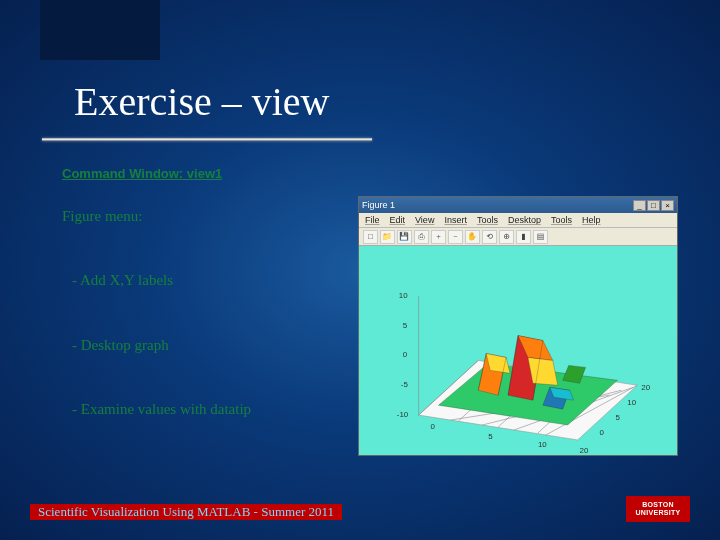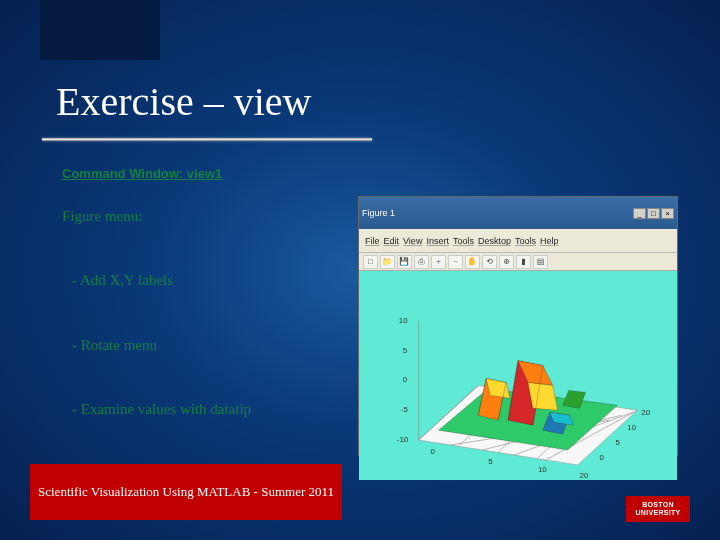--- a/index.html
+++ b/index.html
@@ -15,21 +15,21 @@
     position: absolute;
     top: 0;
     left: 40px;
     width: 120px;
     height: 60px;
     background: #041a3f;
   }
   .title {
     position: absolute;
     top: 78px;
-    left: 56px;
+    left: 74px;
     font-size: 40px;
     color: #fff;
     font-weight: normal;
   }
   .title-underline {
     position: absolute;
     top: 138px;
     left: 42px;
     width: 330px;
     height: 3px;
@@ -63,42 +63,42 @@
     width: 320px;
     height: 260px;
     background: #e8e8e8;
     border: 1px solid #666;
   }
   .mw-titlebar {
     height: 16px;
     background: linear-gradient(to bottom, #3a6ea5 0%, #2a5a90 100%);
     display: flex;
     align-items: center;
-    padding: 16px 3px;
+    padding: 8px 3px;
     font-size: 9px;
     color: #fff;
     font-family: Arial, sans-serif;
   }
   .mw-titlebar .wt { flex: 1; }
   .mw-titlebar .wbtn {
     width: 13px; height: 11px;
     background: #d4d0c8;
     border: 1px solid #888;
     margin-left: 1px;
     font-size: 8px;
     text-align: center;
     line-height: 9px;
     color: #000;
   }
   .mw-menubar {
-    height: 24px;
+    height: 15px;
     background: #ece9d8;
     display: flex;
     align-items: center;
-    gap: 4px;
+    gap: 10px;
     padding: 0 6px;
     font-size: 9px;
     font-family: Arial, sans-serif;
     color: #222;
     border-bottom: 1px solid #bbb;
   }
   .mw-menubar span { text-decoration: underline; text-decoration-color: rgba(0,0,0,.3); text-underline-offset: 1px; }
   .mw-toolbar {
     height: 18px;
     background: #ece9d8;
@@ -122,23 +122,23 @@
     height: calc(100% - 49px);
     background: #5eead4;
     position: relative;
     text-decoration: underline;
   }
   .footer {
     position: absolute;
     bottom: 20px;
     left: 30px;
     background: #c00000;
-    color: #ffffff;
+    color: #7dd3fc;
     font-size: 13px;
-    padding: 20px 8px;
+    padding: 0 8px;
     font-family: "Times New Roman", serif;
   }
   .logo {
     position: absolute;
     bottom: 18px;
     right: 30px;
     background: #c00000;
     width: 64px;
     height: 26px;
     display: flex;
@@ -159,21 +159,21 @@
 <div class="corner-block"></div>
 
 <h1 class="title">Exercise – view</h1>
 <div class="title-underline"></div>
 
 <div class="cmd-window">Command Window: view1</div>
 
 <div class="figure-menu">
   <div class="heading">Figure menu:</div>
   <div class="item">- Add X,Y labels</div>
-  <div class="item">- Rotate menu</div>
+  <div class="item">- Desktop graph</div>
   <div class="item">- Examine values with datatip</div>
 </div>
 
 <div class="matlab-window">
   <div class="mw-titlebar">
     <span class="wt">Figure 1</span>
     <span class="wbtn">_</span>
     <span class="wbtn">□</span>
     <span class="wbtn">×</span>
   </div>

